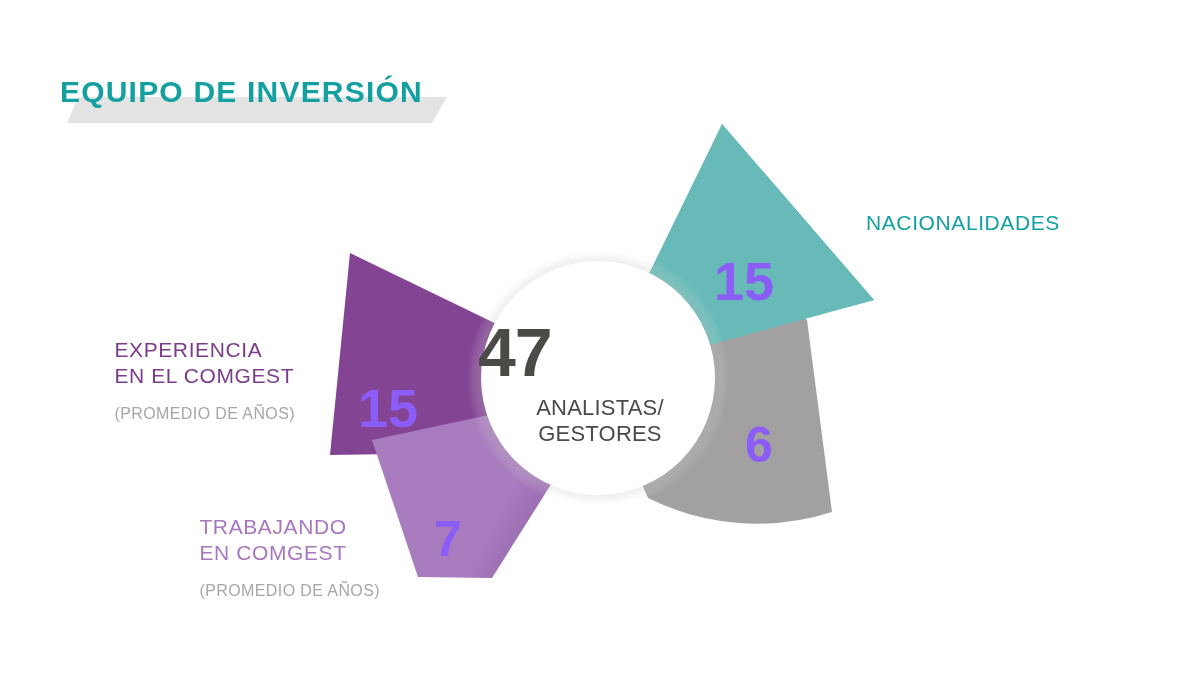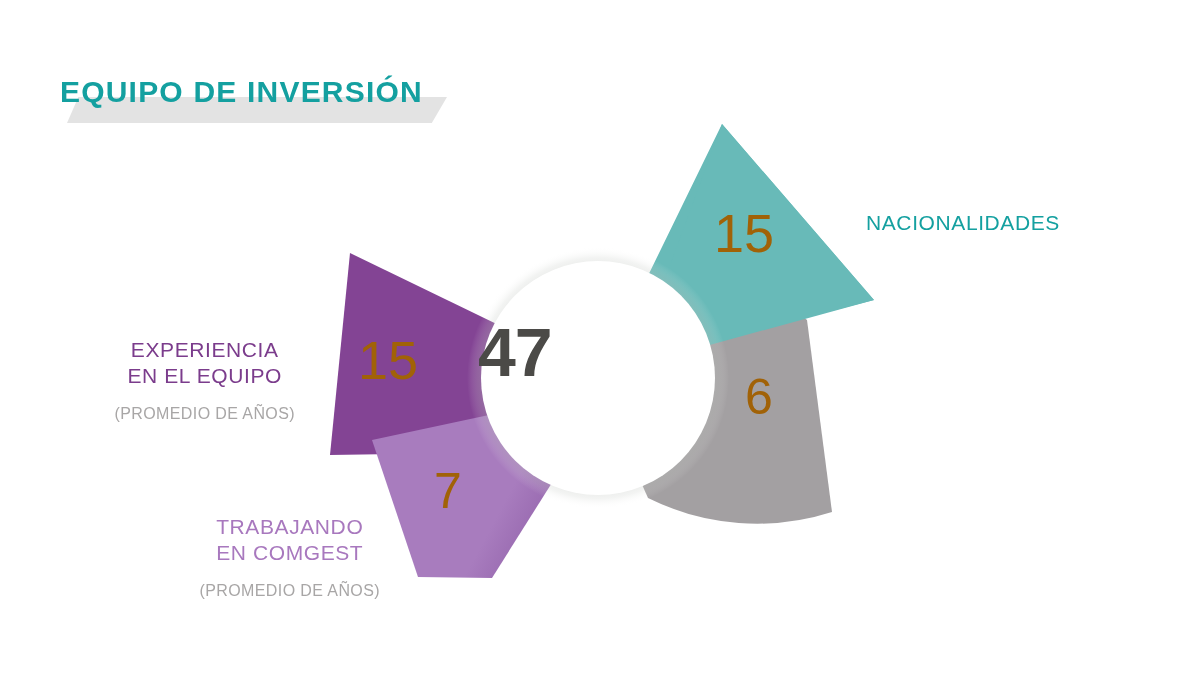--- a/index.html
+++ b/index.html
@@ -28,26 +28,27 @@
     white-space:nowrap;
     line-height:40px;
   }
 
   
   svg#wheel{position:absolute;left:0;top:0;}
 
   
   .wedge-num{
     position:absolute;
-    color:#a16207;
+    color:#8b5cf6;
     font-size:54px;
-    font-weight:normal;
+    font-weight:bold;
     line-height:1;
     letter-spacing:0px;
     white-space:nowrap;
+    margin-top:48px;
   }
   .wedge-num.small{font-size:50px;}
 
   
   .center-num{
     position:absolute;
     left:0;right:0;top:318px;
     text-align:left;
     color:#4b4a47;
     font-size:68px;
@@ -65,21 +66,21 @@
     letter-spacing:0.2px;
   }
   .center-wrap{position:absolute;left:478px;top:0;width:244px;height:679px;pointer-events:none;}
 
   
   .callout{position:absolute;white-space:nowrap;line-height:26px;}
   .callout .main{font-size:21px;letter-spacing:0.6px;}
   .callout .sub{font-size:16px;letter-spacing:0.4px;color:#a8a6a6;margin-top:12px;}
 
   .callout.right{text-align:center;}
-  .callout.left{text-align:center;}
+  .callout.left{text-align:left;}
 
   #label-nacionalidades{left:866px;top:210px;color:#14a0a0;}
   #label-esg{left:836px;top:386px;color:#4b4a47;}
   #label-experiencia{right:905px;top:337px;color:#7b3c8c;}
   #label-comgest{right:820px;top:514px;color:#a878be;}
 </style>
 </head>
 <body>
 
 <div id="stage">
@@ -155,38 +156,42 @@
     </g>
 
     <g>
       <circle cx="598" cy="378" r="131" fill="url(#circShadow)" opacity="0.75"></circle>
       <circle cx="598" cy="378" r="117" fill="#ffffff"></circle>
     </g>
   </svg>
 
   <div class="center-wrap">
     <div class="center-num">47</div>
+    <div class="center-sub">
+      <span>ANALISTAS/</span><br>
+      <span>GESTORES</span>
+    </div>
   </div>
 
   <div class="wedge-num" style="left:714px;top:206px;">15</div>
 
   <div class="wedge-num small" style="left:745px;top:372px;">6</div>
 
   <div class="wedge-num" style="left:358px;top:333px;">15</div>
 
   <div class="wedge-num small" style="left:434px;top:466px;">7</div>
 
   <div class="callout right" id="label-nacionalidades">
     <div class="main">NACIONALIDADES</div>
   </div>
 
 
   <div class="callout left" id="label-experiencia">
     <div class="main">EXPERIENCIA</div>
-    <div class="main">EN EL EQUIPO</div>
+    <div class="main">EN EL COMGEST</div>
     <div class="sub">(PROMEDIO DE AÑOS)</div>
   </div>
 
   <div class="callout left" id="label-comgest">
     <div class="main">TRABAJANDO</div>
     <div class="main">EN COMGEST</div>
     <div class="sub">(PROMEDIO DE AÑOS)</div>
   </div>
 
 </div>

